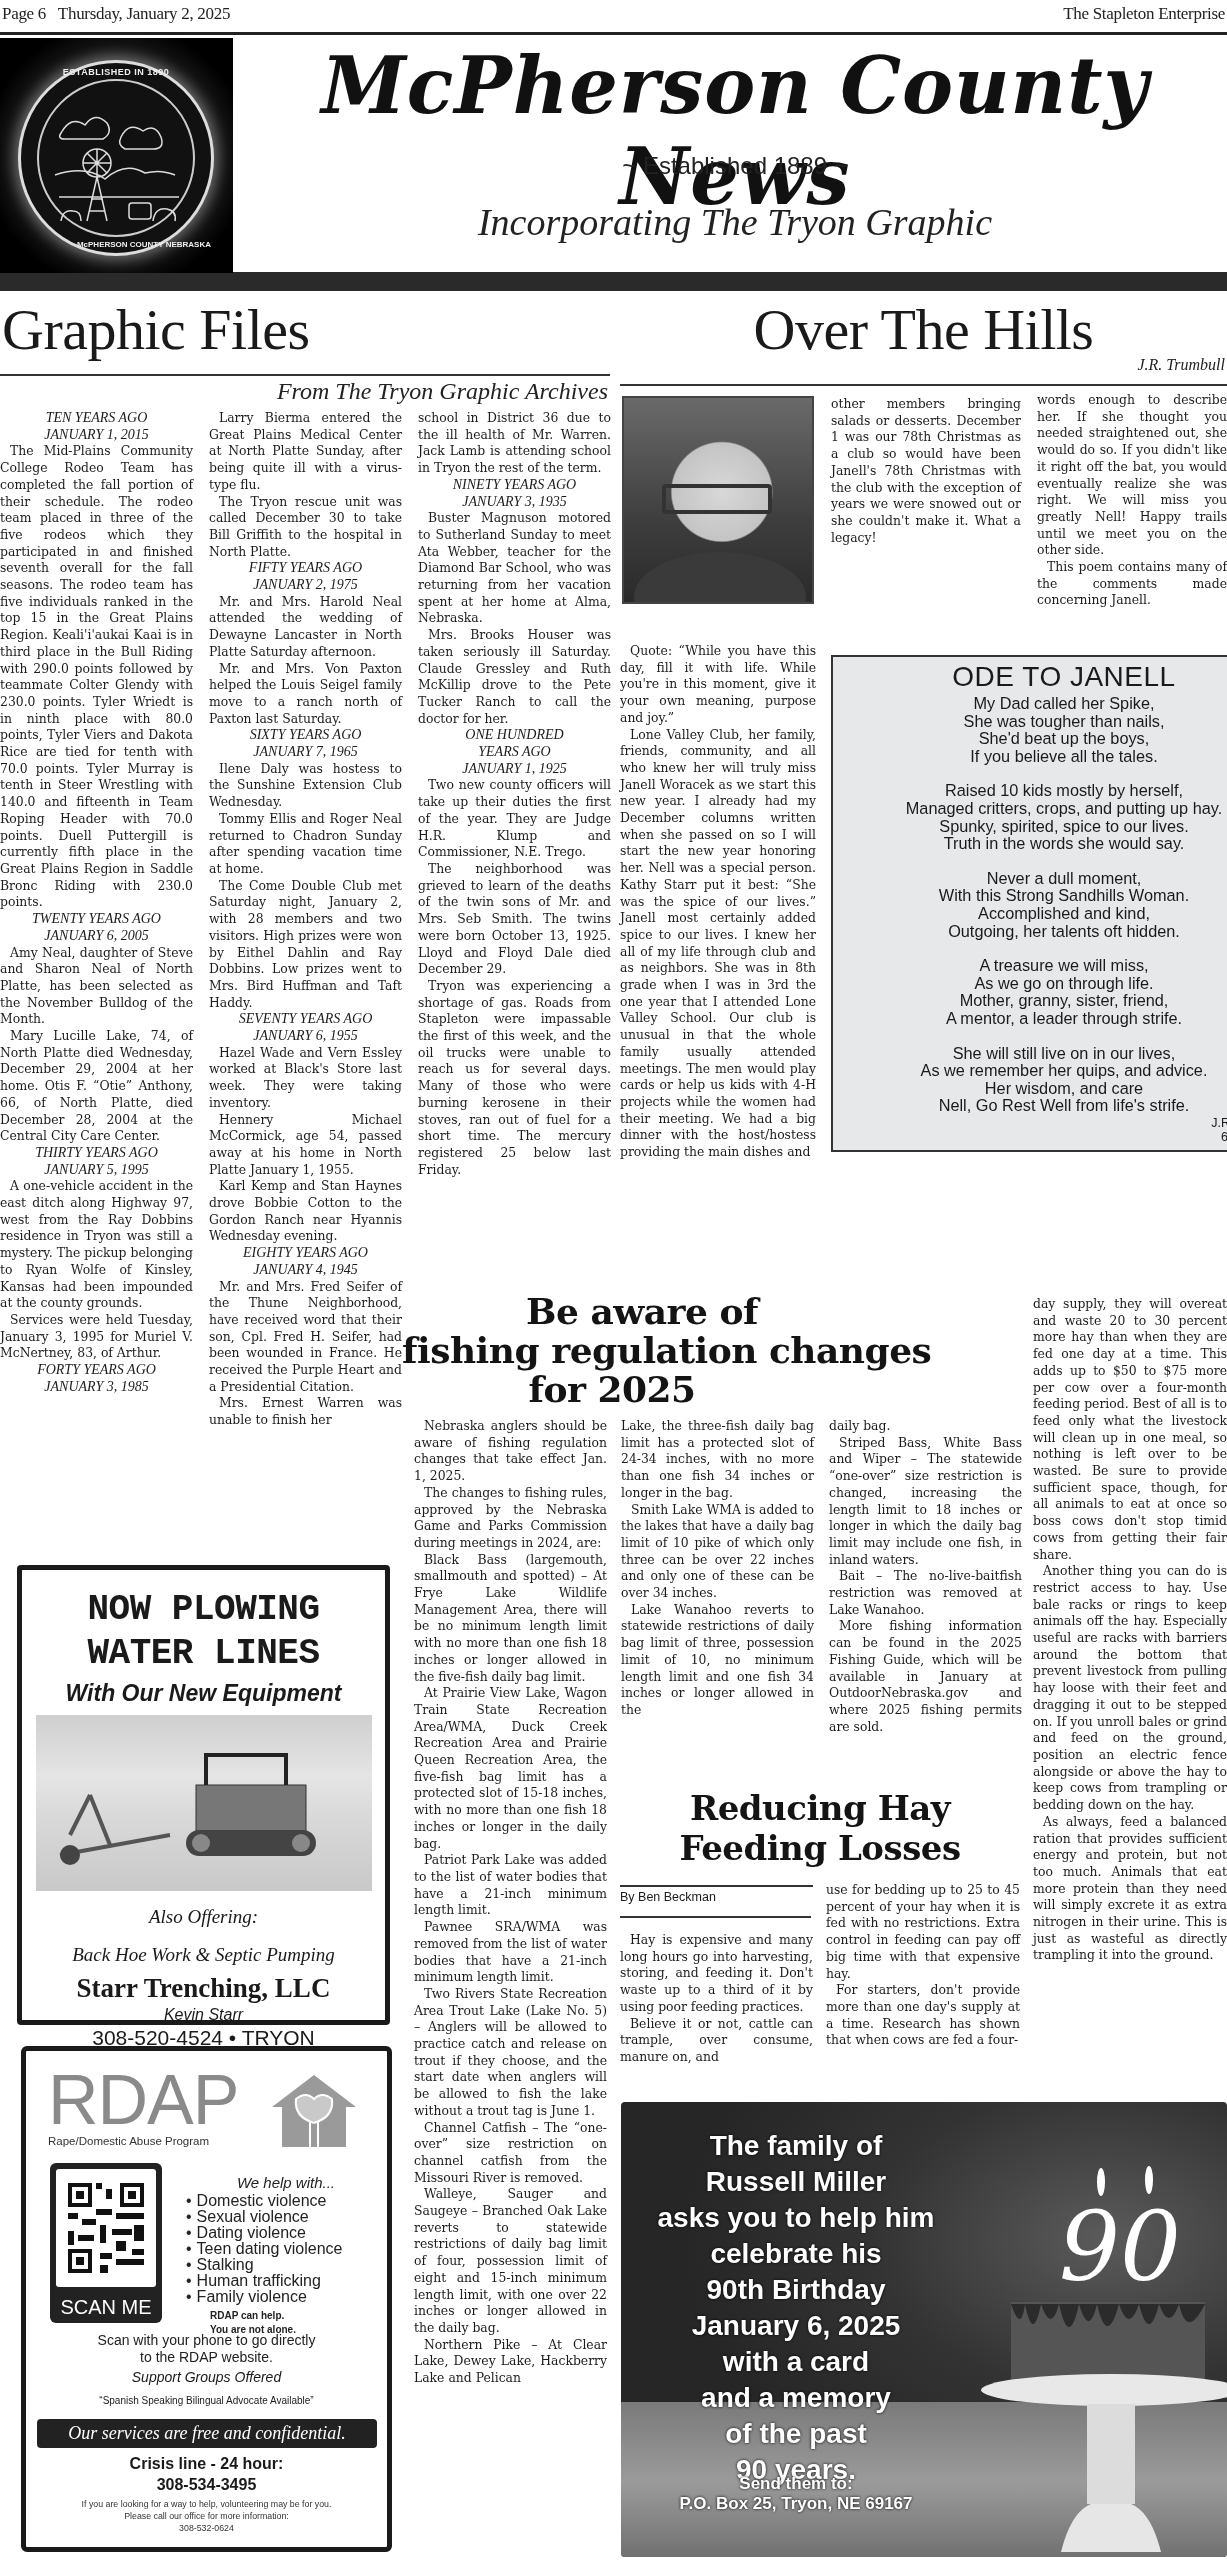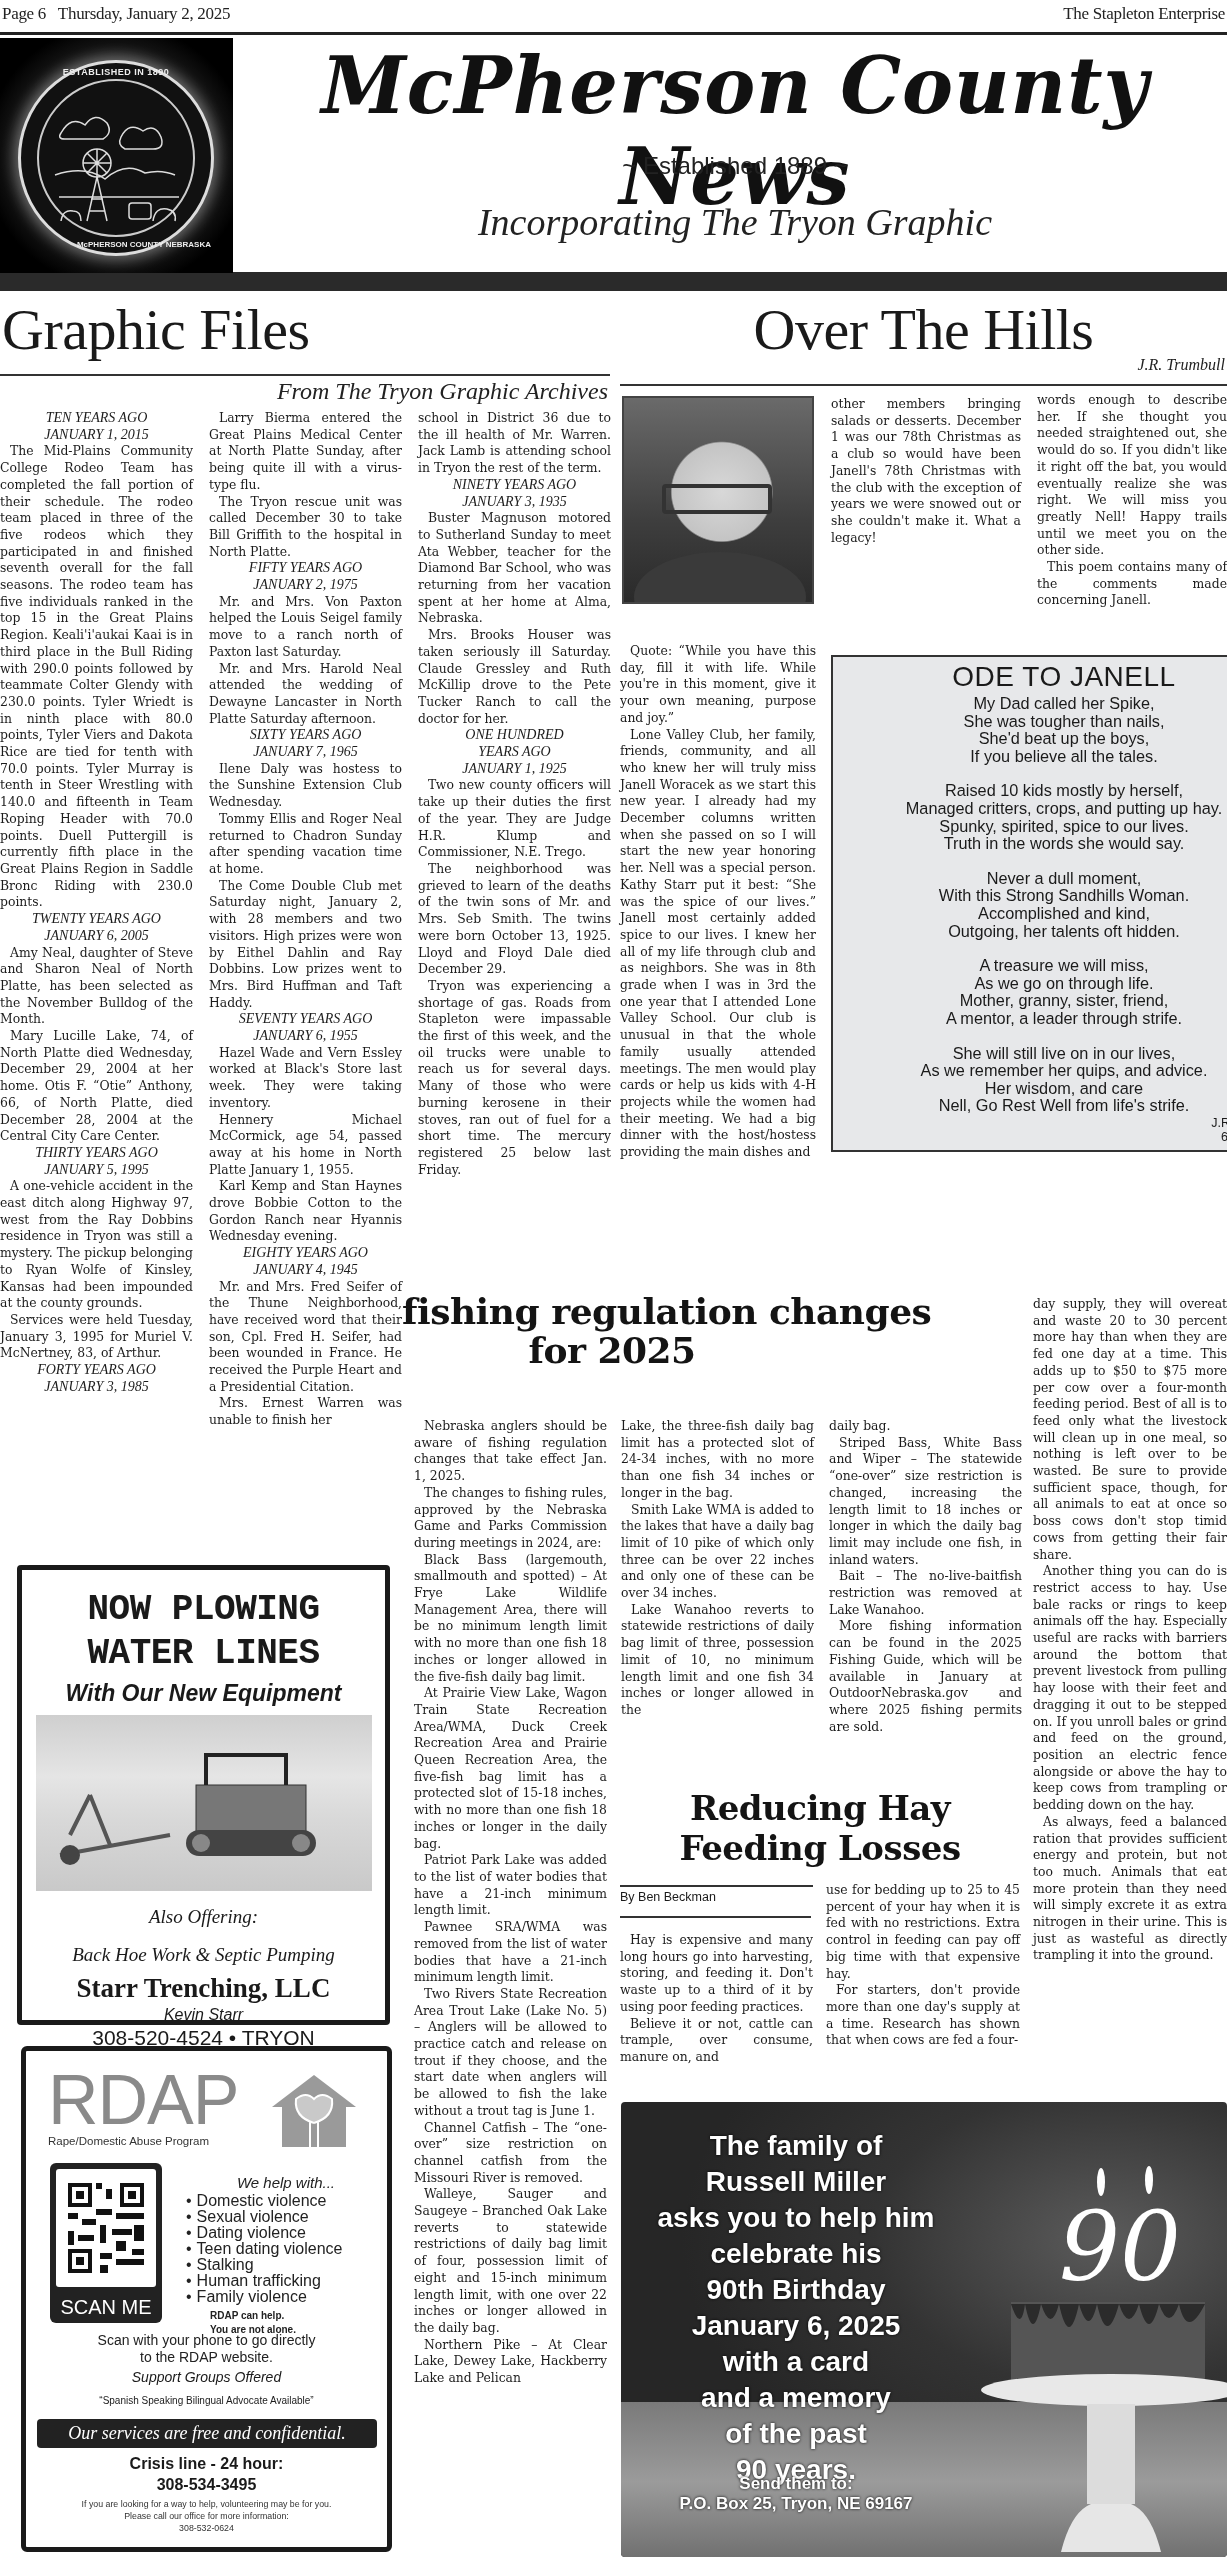--- a/index.html
+++ b/index.html
@@ -139,22 +139,22 @@
     <p>A one-vehicle accident in the east ditch along Highway 97, west from the Ray Dobbins residence in Tryon was still a mystery. The pickup belonging to Ryan Wolfe of Kinsley, Kansas had been impounded at the county grounds.</p>
     <p>Services were held Tuesday, January 3, 1995 for Muriel V. McNertney, 83, of Arthur.</p>
     <p class="kicker">FORTY YEARS AGO</p>
     <p class="kicker">JANUARY 3, 1985</p>
   </div>
 <div class="abs col" style="left:209px; top:410px; width:193px;">
     <p>Larry Bierma entered the Great Plains Medical Center at North Platte Sunday, after being quite ill with a virus-type flu.</p>
     <p>The Tryon rescue unit was called December 30 to take Bill Griffith to the hospital in North Platte.</p>
     <p class="kicker">FIFTY YEARS AGO</p>
     <p class="kicker">JANUARY 2, 1975</p>
+    <p>Mr. and Mrs. Harold Neal attended the wedding of Dewayne Lancaster in North Platte Saturday afternoon.</p>
     <p>Mr. and Mrs. Von Paxton helped the Louis Seigel family move to a ranch north of Paxton last Saturday.</p>
-    <p>Mr. and Mrs. Harold Neal attended the wedding of Dewayne Lancaster in North Platte Saturday afternoon.</p>
     <p class="kicker">SIXTY YEARS AGO</p>
     <p class="kicker">JANUARY 7, 1965</p>
     <p>Ilene Daly was hostess to the Sunshine Extension Club Wednesday.</p>
     <p>Tommy Ellis and Roger Neal returned to Chadron Sunday after spending vacation time at home.</p>
     <p>The Come Double Club met Saturday night, January 2, with 28 members and two visitors. High prizes were won by Eithel Dahlin and Ray Dobbins. Low prizes went to Mrs. Bird Huffman and Taft Haddy.</p>
     <p class="kicker">SEVENTY YEARS AGO</p>
     <p class="kicker">JANUARY 6, 1955</p>
     <p>Hazel Wade and Vern Essley worked at Black's Store last week. They were taking inventory.</p>
     <p>Hennery Michael McCormick, age 54, passed away at his home in North Platte January 1, 1955.</p>
     <p>Karl Kemp and Stan Haynes drove Bobbie Cotton to the Gordon Ranch near Hyannis Wednesday evening.</p>
@@ -231,20 +231,21 @@
         <div>Nell, Go Rest Well from life's strife.</div>
       </div>
     </div>
   <div class="ode-sig">
     <div>J.R. Trumbull</div>
     <div>6 Dec 2024</div>
   </div>
 </div>
 
 <div class="abs hl" style="left:402px; top:1292px; width:420px; font-size:36px; line-height:39px;">
+  <div style="padding-left:60px;">Be aware of</div>
   <div style="white-space:nowrap;">fishing regulation changes</div>
   <div>for 2025</div>
 </div>
 <div class="abs col" style="left:414px; top:1418px; width:193px;">
     <p>Nebraska anglers should be aware of fishing regulation changes that take effect Jan. 1, 2025.</p>
     <p>The changes to fishing rules, approved by the Nebraska Game and Parks Commission during meetings in 2024, are:</p>
     <p>Black Bass (largemouth, smallmouth and spotted) – At Frye Lake Wildlife Management Area, there will be no minimum length limit with no more than one fish 18 inches or longer allowed in the five-fish daily bag limit.</p>
     <p>At Prairie View Lake, Wagon Train State Recreation Area/WMA, Duck Creek Recreation Area and Prairie Queen Recreation Area, the five-fish bag limit has a protected slot of 15-18 inches, with no more than one fish 18 inches or longer in the daily bag.</p>
     <p>Patriot Park Lake was added to the list of water bodies that have a 21-inch minimum length limit.</p>
     <p>Pawnee SRA/WMA was removed from the list of water bodies that have a 21-inch minimum length limit.</p>

